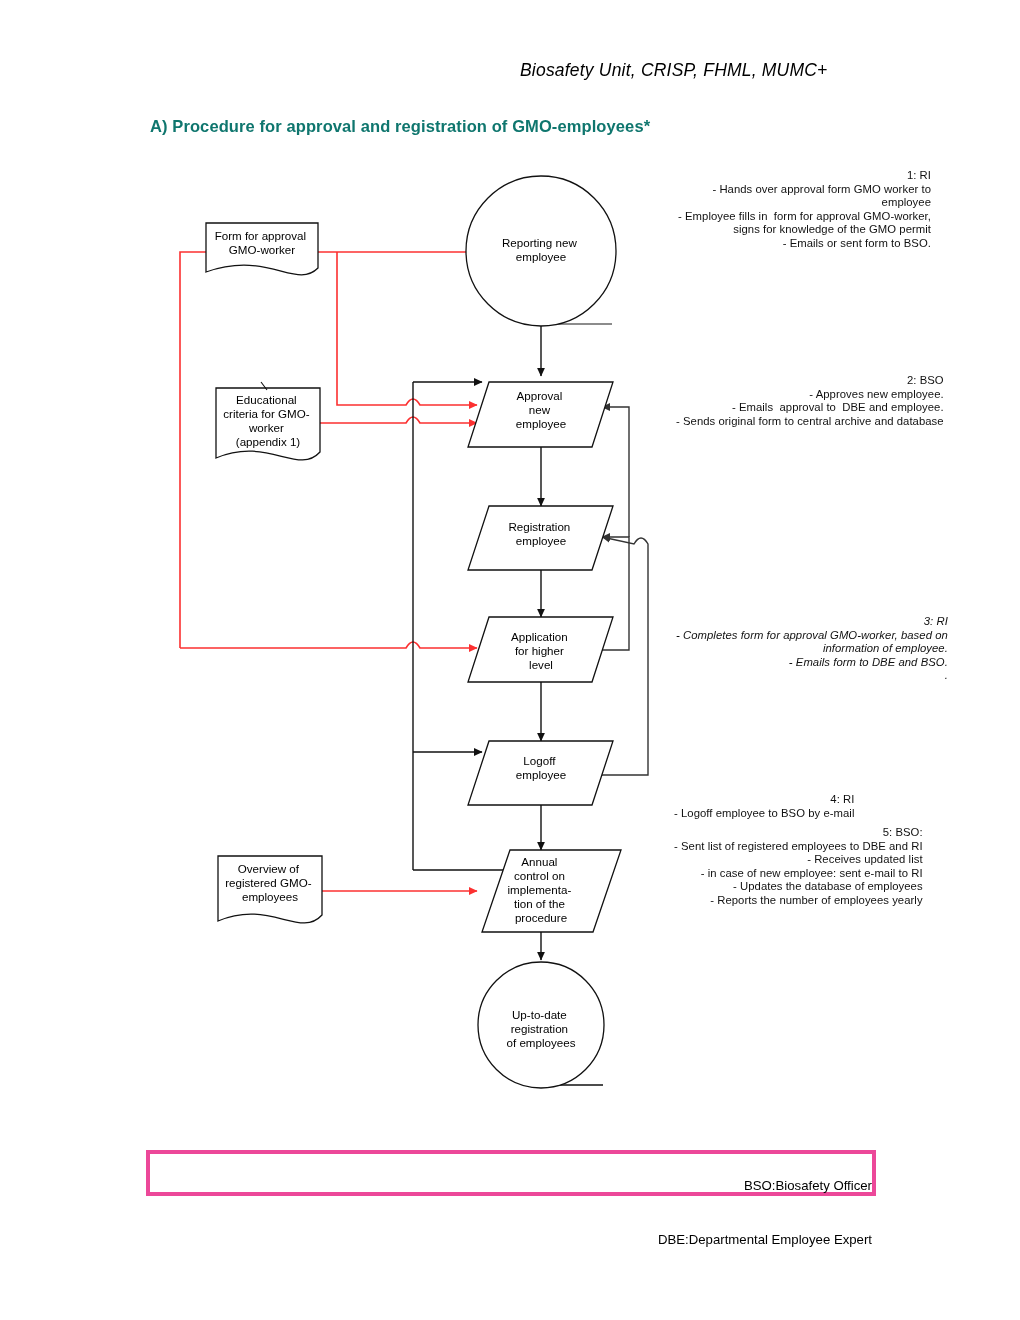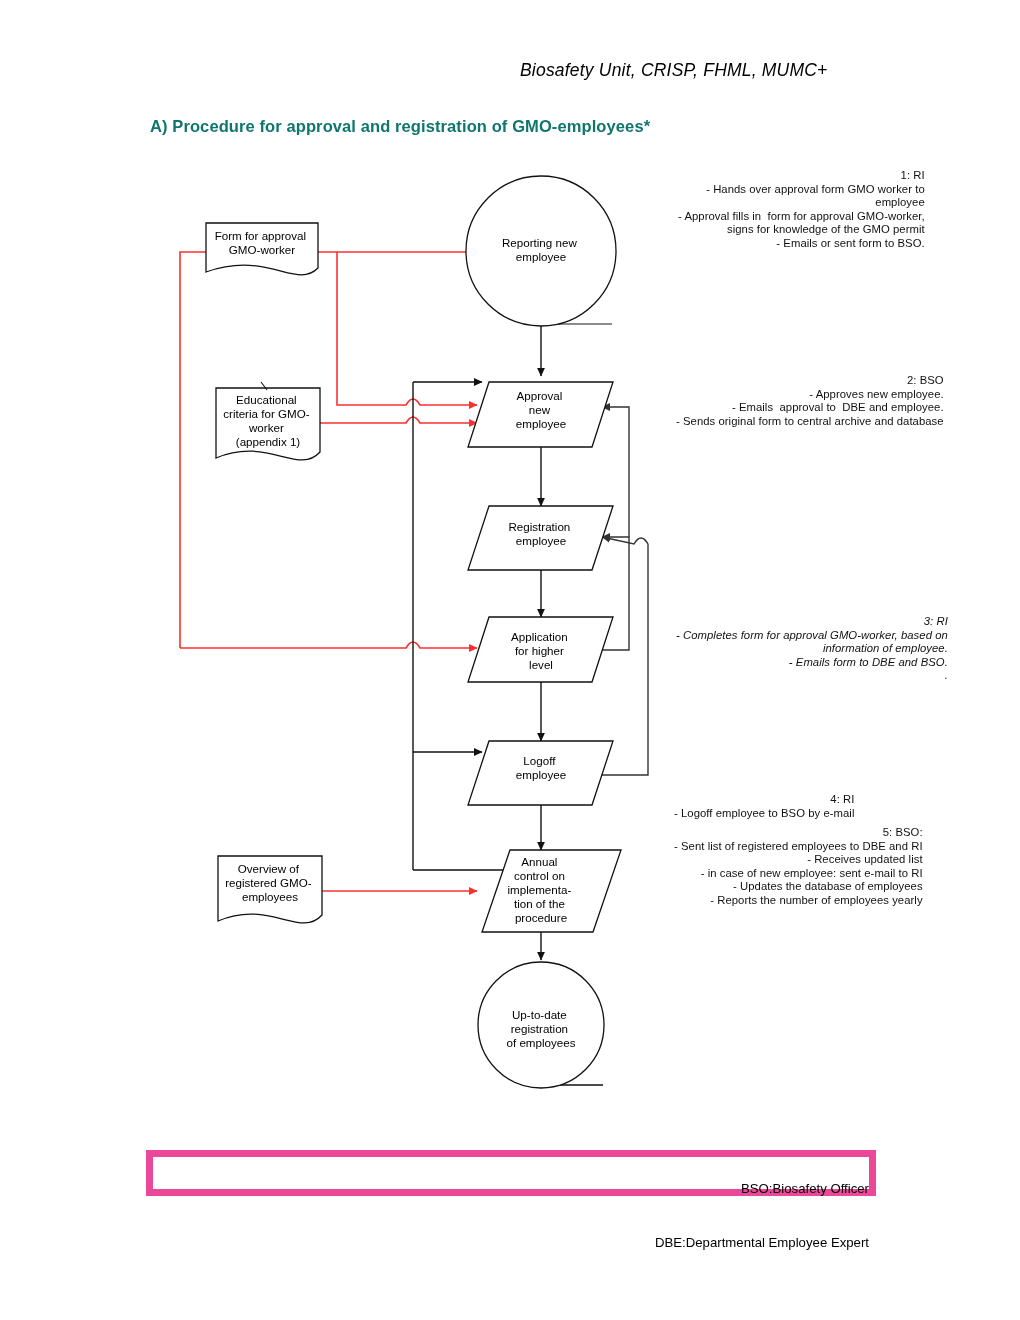--- a/index.html
+++ b/index.html
@@ -26,21 +26,21 @@
   svg#flow { position:absolute; left:0; top:0; width:1020px; height:1320px; }
 
   .note {
     position:absolute; font-size:11.3px; line-height:13.6px;
     color:#111; white-space:pre; letter-spacing:0.05px;
   }
 
   .legend-box {
     position:absolute; left:146px; top:1150px;
     width:730px; height:46px;
-    border:7px solid #ec4899; box-sizing:border-box;
+    border:4px solid #ec4899; box-sizing:border-box;
     padding:5px 0 0 6px;
   }
   .legend-row { font-size:13.2px; line-height:18px; white-space:pre; }
   .legend-key { display:inline-block; width:42px; }
 
   .nodetext {
     font-size:11.6px; fill:#000;
     font-family:"Liberation Sans", sans-serif;
   }
 </style>
@@ -207,21 +207,21 @@
         <tspan x="541" y="1019">Up-to-date</tspan>
         <tspan x="541" y="1033">registration</tspan>
         <tspan x="541" y="1047">of employees</tspan>
       </text>
     </g>
   </svg>
 
   <div class="note" style="left:678px; top:169px;">1: RI
 - Hands over approval form GMO worker to
   employee
-- Approval fills in  form for approval GMO-worker,
+- Employee fills in  form for approval GMO-worker,
   signs for knowledge of the GMO permit
 - Emails or sent form to BSO.</div>
   <div class="note" style="left:676px; top:374px;">2: BSO
 - Approves new employee.
 - Emails  approval to  DBE and employee.
 - Sends original form to central archive and database</div>
   <div class="note" style="left:676px; top:615px;font-style:italic;">3: RI
 - Completes form for approval GMO-worker, based on
   information of employee.
 - Emails form to DBE and BSO.

